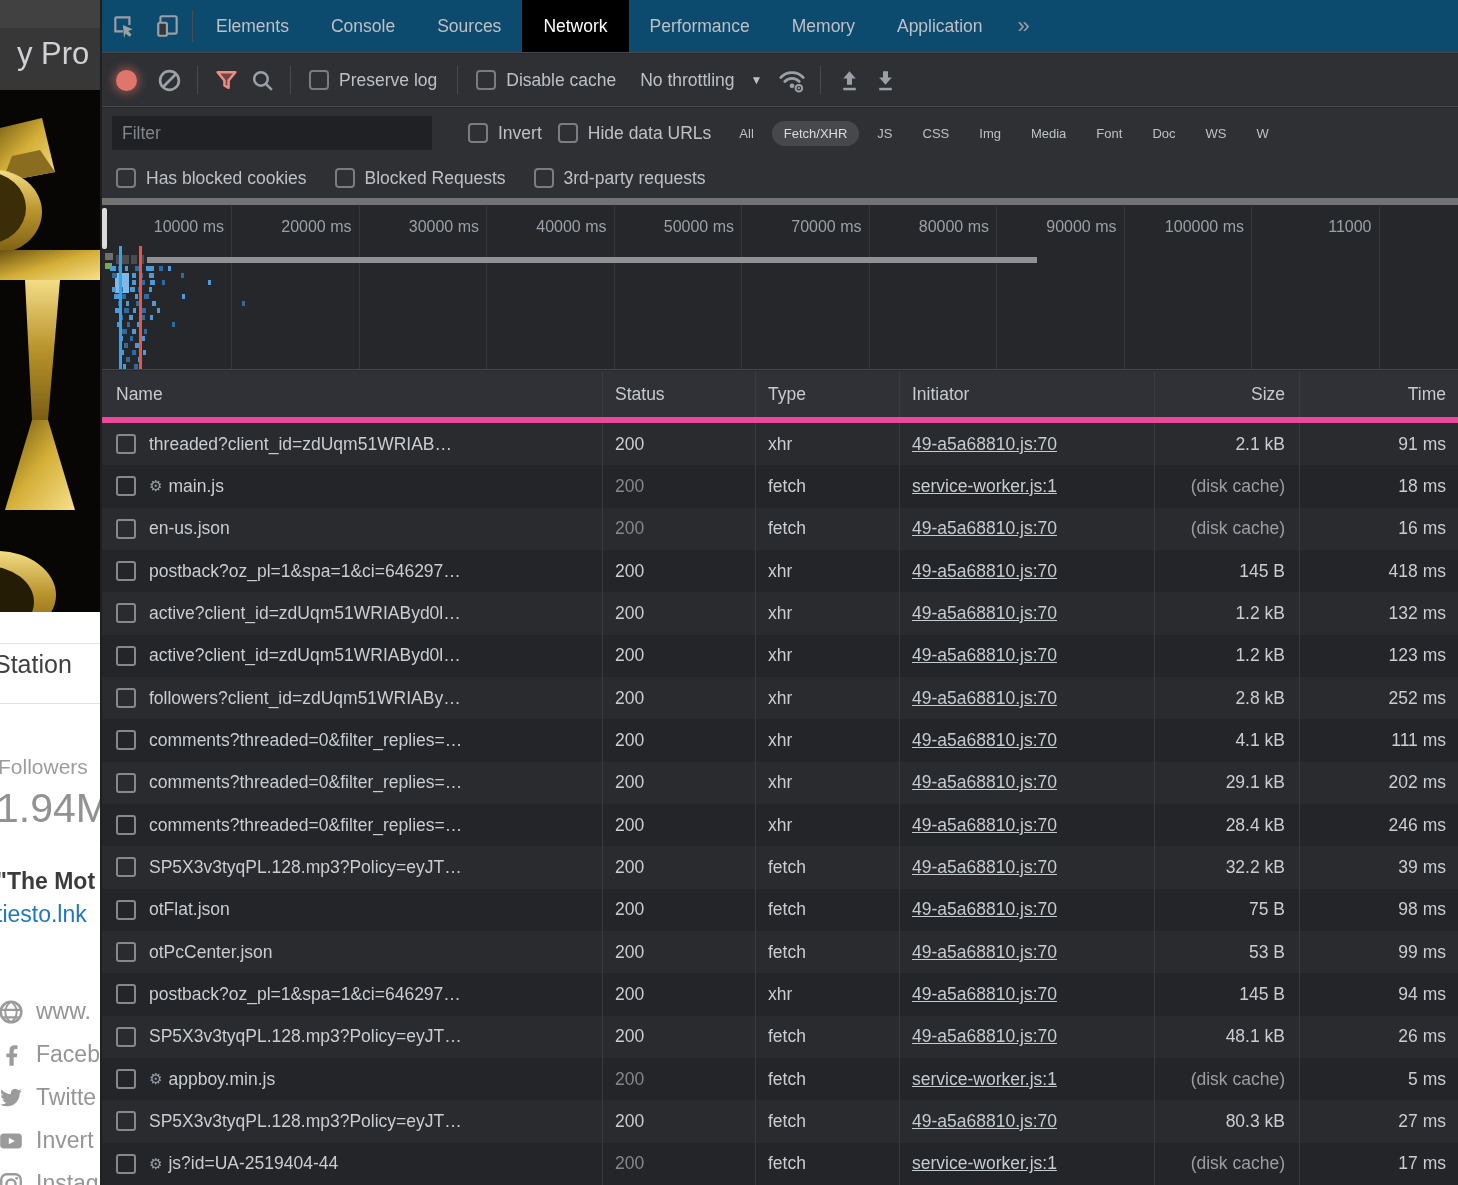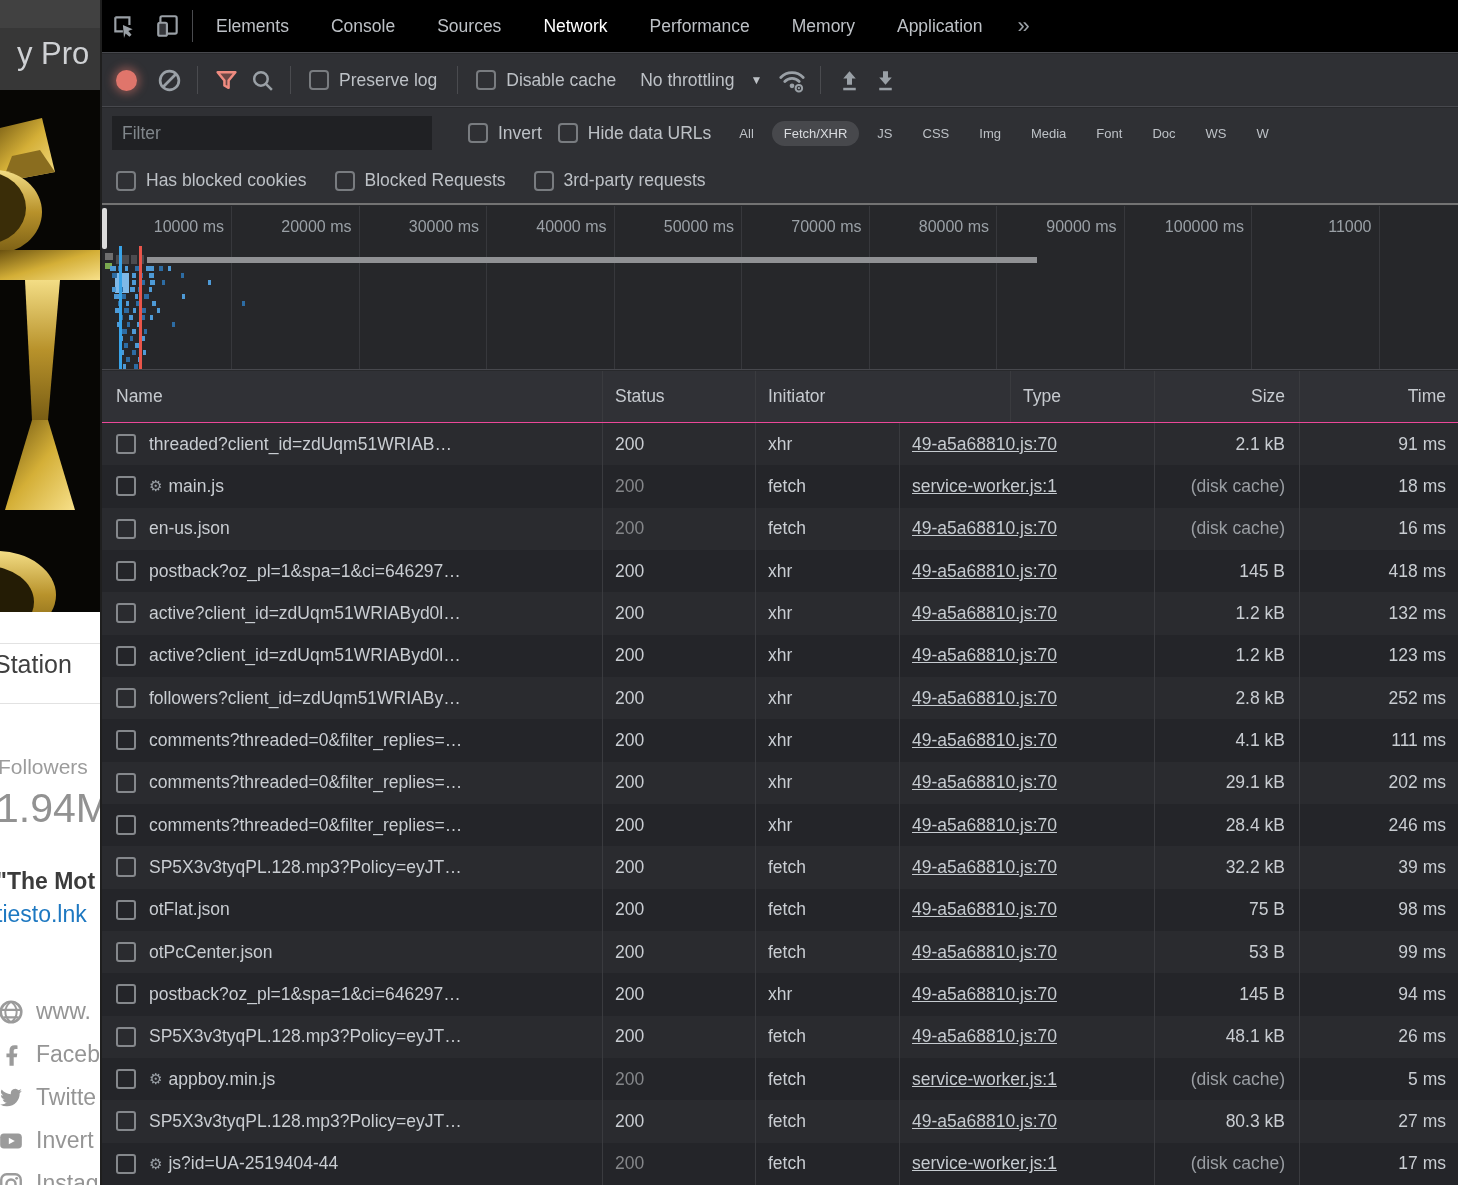--- a/index.html
+++ b/index.html
@@ -21,21 +21,21 @@
   .pl-link{position:absolute;left:-4px;top:901px;font-size:23px;color:#1d78c1;white-space:nowrap;}
   .pl-social{position:absolute;left:0;top:990px;width:140px;}
   .pl-social .soc{display:flex;align-items:center;height:43px;color:#959595;font-size:23px;}
   .pl-social .soc .ic{width:30px;height:26px;margin-left:-2px;margin-right:8px;flex:none;}
   .pl-social .soc .ic svg{width:26px;height:26px;}
 
   
   #devtools{position:absolute;left:100px;top:0;width:1358px;height:1185px;background:#28292c;border-left:2px solid #1f1f1f;}
 
   
-  .dt-tabbar{position:absolute;left:0;top:0;width:100%;height:53px;background:#000000;border-bottom:1px solid #47484d;display:flex;align-items:stretch;}
+  .dt-tabbar{position:absolute;left:0;top:0;width:100%;height:53px;background:#0c4a6e;border-bottom:1px solid #47484d;display:flex;align-items:stretch;}
   .dt-tabbar .iconbtn{width:44px;display:flex;align-items:center;justify-content:center;flex:none;}
   .dt-tabbar .vsep{width:1px;background:#4a4b4f;margin:10px 2px;flex:none;}
   .dt-tab{display:flex;align-items:center;padding:0 21px;font-size:17.5px;color:#bdc1c6;white-space:nowrap;}
   .dt-tab.active{background:#000;color:#fff;}
   .dt-more{display:flex;align-items:center;padding:0 14px;color:#9aa0a6;font-size:22px;}
 
   
   .dt-toolbar{position:absolute;left:0;top:54px;width:100%;height:53px;background:#2f3034;border-bottom:1px solid #47484d;display:flex;align-items:center;}
   .vdiv{width:1px;height:28px;background:#4a4b4f;margin:0 10px;flex:none;}
   .record-dot{width:21px;height:21px;border-radius:50%;background:#e0756b;box-shadow:0 0 8px 3px rgba(224,117,107,.45);margin:0 14px;flex:none;}
@@ -45,34 +45,34 @@
   .caret{font-size:12px;color:#bdc1c6;margin:0 12px 0 6px;}
 
   
   .dt-filterrow{position:absolute;left:0;top:108px;width:100%;height:50px;background:#2f3034;display:flex;align-items:center;}
   .filter-input{width:320px;height:34px;background:#202124;border:none;outline:none;color:#bdc1c6;font-size:17.5px;padding:0 10px;margin-left:10px;flex:none;}
   .filter-input::placeholder{color:#80868b;}
   .ftype{font-size:13px;color:#bdc1c6;padding:5px 12px;border-radius:15px;white-space:nowrap;}
   .ftype.active{background:#47484c;color:#dadce0;}
 
   
-  .dt-optsrow{position:absolute;left:0;top:158px;width:100%;height:47px;background:#2f3034;border-bottom:2px solid #737373;display:flex;align-items:center;}
+  .dt-optsrow{position:absolute;left:0;top:158px;width:100%;height:47px;background:#2f3034;border-bottom:7px solid #737373;display:flex;align-items:center;}
 
   
   .dt-overview{position:absolute;left:0;top:206px;width:100%;height:164px;background:#26272a;border-bottom:1px solid #47484d;overflow:hidden;}
   .ruler{position:absolute;left:0;top:0;height:164px;display:flex;}
   .rcell{height:164px;border-right:1px solid #37383c;display:flex;justify-content:flex-end;}
   .rcell span{font-size:16px;color:#9aa0a6;margin:12px 7px 0 14px;white-space:nowrap;}
   .wf-bar{position:absolute;}
   .wf-vline{position:absolute;top:40px;bottom:0;width:3px;}
   .wf-handle{position:absolute;left:0;top:2px;width:5px;height:41px;background:#dcdcdc;border-radius:2px;}
 
   
   .dt-table{position:absolute;left:0;top:371px;width:100%;height:814px;overflow:hidden;}
-  .thead{display:flex;height:52px;background:#303136;border-bottom:1px solid #ec4899;align-items:center;font-size:17.5px;color:#c6cacf;}
+  .thead{display:flex;height:52px;background:#303136;border-bottom:6px solid #ec4899;align-items:center;font-size:17.5px;color:#c6cacf;}
   .tc{height:100%;display:flex;align-items:center;flex:none;}
   .tc.c-name{width:500px;padding-left:14px;}
   .tc.c-status{width:153px;padding-left:12px;border-left:1px solid #3a3b3f;}
   .tc.c-type{width:144px;padding-left:12px;border-left:1px solid #3a3b3f;}
   .tc.c-init{width:255px;padding-left:12px;border-left:1px solid #3a3b3f;}
   .tc.c-size{width:145px;justify-content:flex-end;padding-right:14px;border-left:1px solid #3a3b3f;}
   .tc.c-time{width:161px;justify-content:flex-end;padding-right:14px;border-left:1px solid #3a3b3f;}
   .nrow{display:flex;height:42.33px;align-items:center;font-size:17.5px;color:#c9cdd2;}
   .nrow:nth-child(odd){background:#2a2b2f;}
   .nrow:nth-child(even){background:#242529;}
@@ -379,22 +379,22 @@
         </div>
       <div class="wf-handle"></div>
       <div class="wf-vline" id="blue-line" style="background: rgb(56, 163, 232); left: 17px;"></div>
       <div class="wf-vline" id="red-line" style="background: rgb(232, 85, 74); left: 37px;"></div>
     </div>
 
     <div class="dt-table">
       <div class="thead" id="thead-container">
           <div class="tc c-name">Name</div>
           <div class="tc c-status">Status</div>
+          <div class="tc c-type">Type</div>
           <div class="tc c-init">Initiator</div>
-          <div class="tc c-type">Type</div>
           <div class="tc c-size">Size</div>
           <div class="tc c-time">Time</div>
         </div>
       <div id="tbody-container">
           <div class="nrow">
             <div class="tc c-name">
               <span class="cb"></span>
               <span class="namecell">threaded?client_id=zdUqm51WRIAB…</span>
             </div>
             <div class="tc c-status">200</div>

